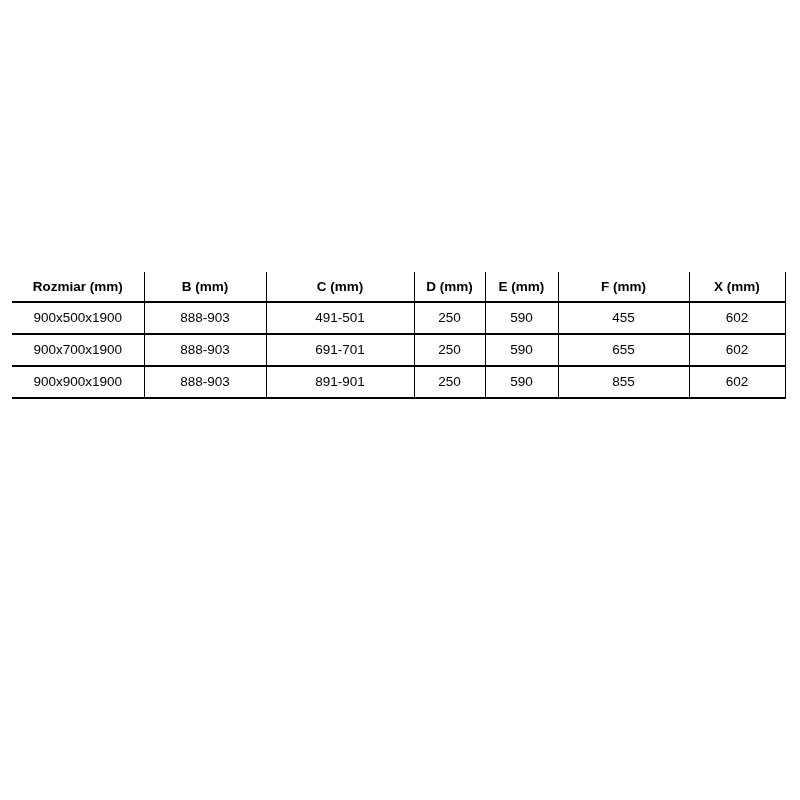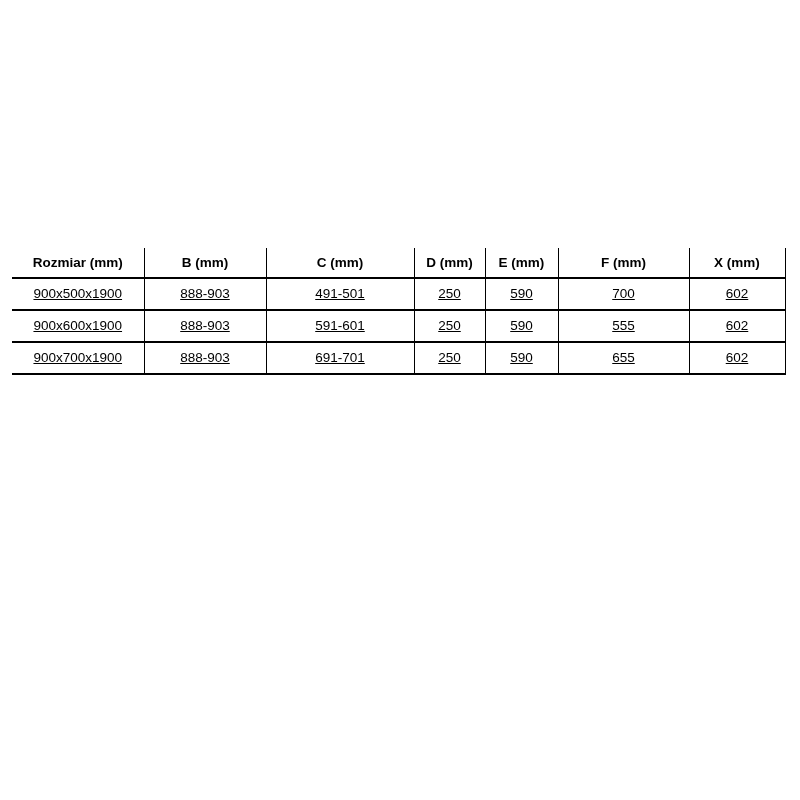--- a/index.html
+++ b/index.html
@@ -14,21 +14,21 @@
   }
   .page {
     position: relative;
     width: 800px;
     height: 800px;
     background: #ffffff;
   }
   .table-wrap {
     position: absolute;
     left: 12px;
-    top: 248px;
+    top: 272px;
   }
   table.dims {
     border-collapse: collapse;
     table-layout: fixed;
     border: none;
   }
   table.dims th,
   table.dims td {
     border-top: none;
     border-left: none;
@@ -42,21 +42,20 @@
     white-space: nowrap;
     overflow: hidden;
   }
   table.dims th {
     font-weight: bold;
     height: 29px;
   }
   table.dims td {
     font-weight: normal;
     height: 30px;
-    text-decoration: underline;
   }
 </style>
 </head>
 <body>
 
 <div class="page">
   <div class="table-wrap">
     <table class="dims">
       <colgroup>
         <col style="width:132px">
@@ -78,37 +77,37 @@
           <th>X (mm)</th>
         </tr>
       </thead>
       <tbody>
           <tr>
             <td>900x500x1900</td>
             <td>888-903</td>
             <td>491-501</td>
             <td>250</td>
             <td>590</td>
-            <td>700</td>
-            <td>602</td>
-          </tr>
-          <tr>
-            <td>900x600x1900</td>
-            <td>888-903</td>
-            <td>591-601</td>
-            <td>250</td>
-            <td>590</td>
-            <td>555</td>
+            <td>455</td>
             <td>602</td>
           </tr>
           <tr>
             <td>900x700x1900</td>
             <td>888-903</td>
             <td>691-701</td>
             <td>250</td>
             <td>590</td>
             <td>655</td>
             <td>602</td>
           </tr>
+          <tr>
+            <td>900x900x1900</td>
+            <td>888-903</td>
+            <td>891-901</td>
+            <td>250</td>
+            <td>590</td>
+            <td>855</td>
+            <td>602</td>
+          </tr>
         </tbody>
     </table>
   </div>
 </div>
 
 </body></html>

